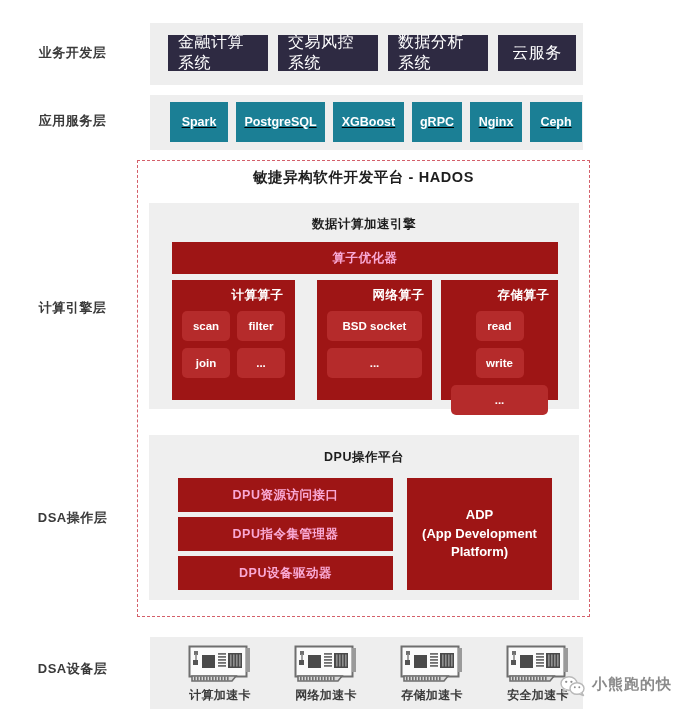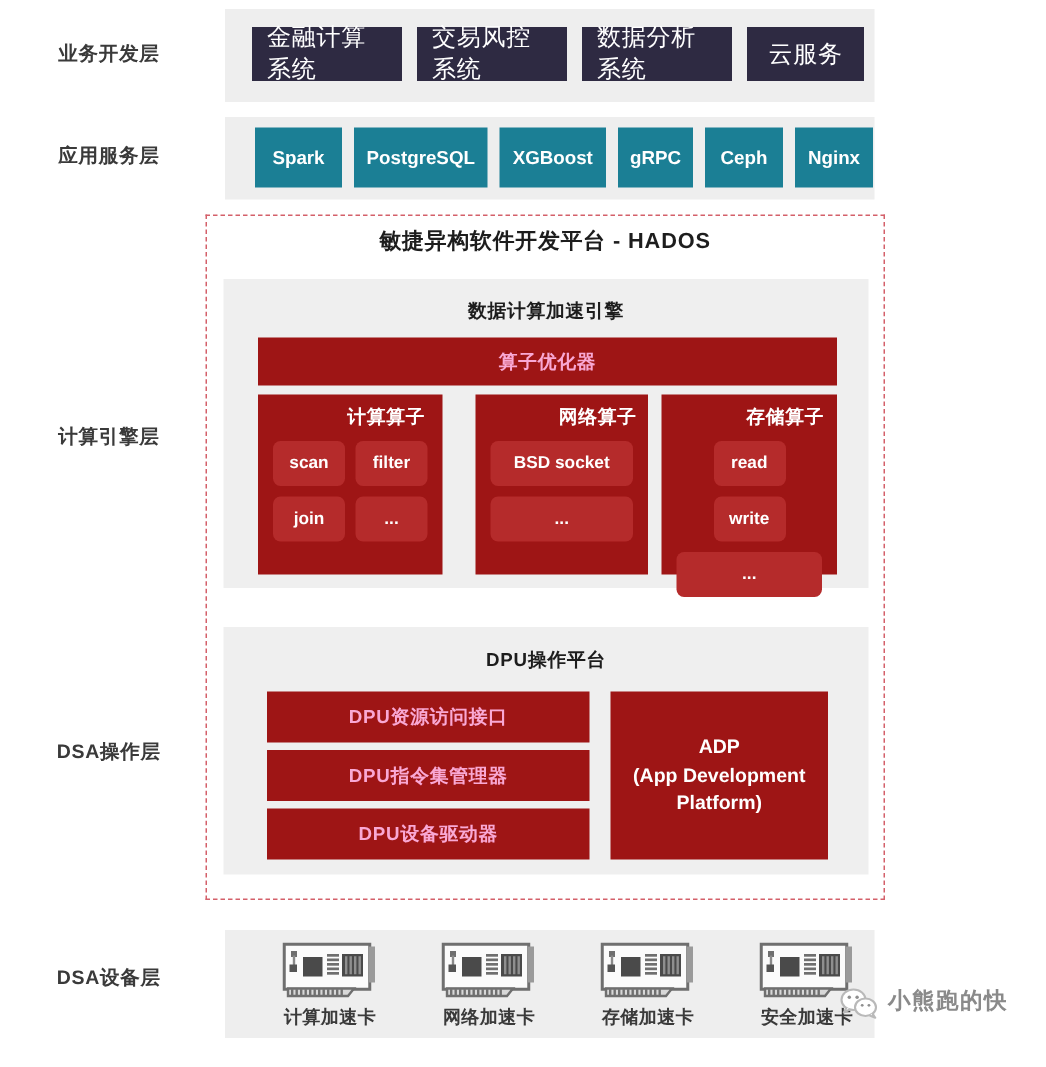--- a/index.html
+++ b/index.html
@@ -10,21 +10,21 @@
   body {
     width: 697px;
     height: 711px;
     position: relative;
     font-family: "Liberation Sans", "DejaVu Sans", sans-serif;
     overflow: hidden;
   }
 
   .canvas {
     position: absolute;
-    left: 0; top: 0;
+    left: 0; top: 17px;
     width: 697px;
     height: 517px;
   }
 
   
   .layer-label {
     position: absolute;
     left: 0;
     width: 145px;
     text-align: center;
@@ -62,20 +62,21 @@
     box-sizing: border-box;
     letter-spacing: 0.5px;
   }
 
   
   .app-row {
     position: absolute;
     display: flex;
     align-items: flex-end;
     gap: 8px;
+    text-decoration: underline;
   }
   .app-box {
     background: #1b7f95;
     color: #ffffff;
     font-size: 12.5px;
     font-weight: 600;
     height: 40px;
     display: flex;
     align-items: center;
     justify-content: center;
@@ -238,22 +239,22 @@
     <div class="biz-box" style="width:100px;">数据分析系统</div>
     <div class="biz-box" style="width:78px;">云服务</div>
   </div>
 
   <div class="band" style="left:150px; top:78px; width:433px; height:55px;"></div>
   <div class="app-row" style="left:170px; top:85px;">
     <div class="app-box" style="width:58px;">Spark</div>
     <div class="app-box" style="width:89px;">PostgreSQL</div>
     <div class="app-box" style="width:71px;">XGBoost</div>
     <div class="app-box" style="width:50px;">gRPC</div>
+    <div class="app-box" style="width:52px;">Nginx</div>
     <div class="app-box" style="width:52px;">Ceph</div>
-    <div class="app-box" style="width:52px;">Nginx</div>
   </div>
 
   <div class="hados-box" style="left:137px; top:143px; width:453px; height:457px;"></div>
   <div class="hados-title" style="left:137px; top:151px; width:453px;">敏捷异构软件开发平台 - HADOS</div>
 
   <div class="panel" style="left:149px; top:186px; width:430px; height:206px;"></div>
   <div class="panel-title" style="left:149px; top:199px; width:430px;">数据计算加速引擎</div>
 
   <div class="redbar" style="left:172px; top:225px; width:386px; height:32px;">算子优化器</div>
 

